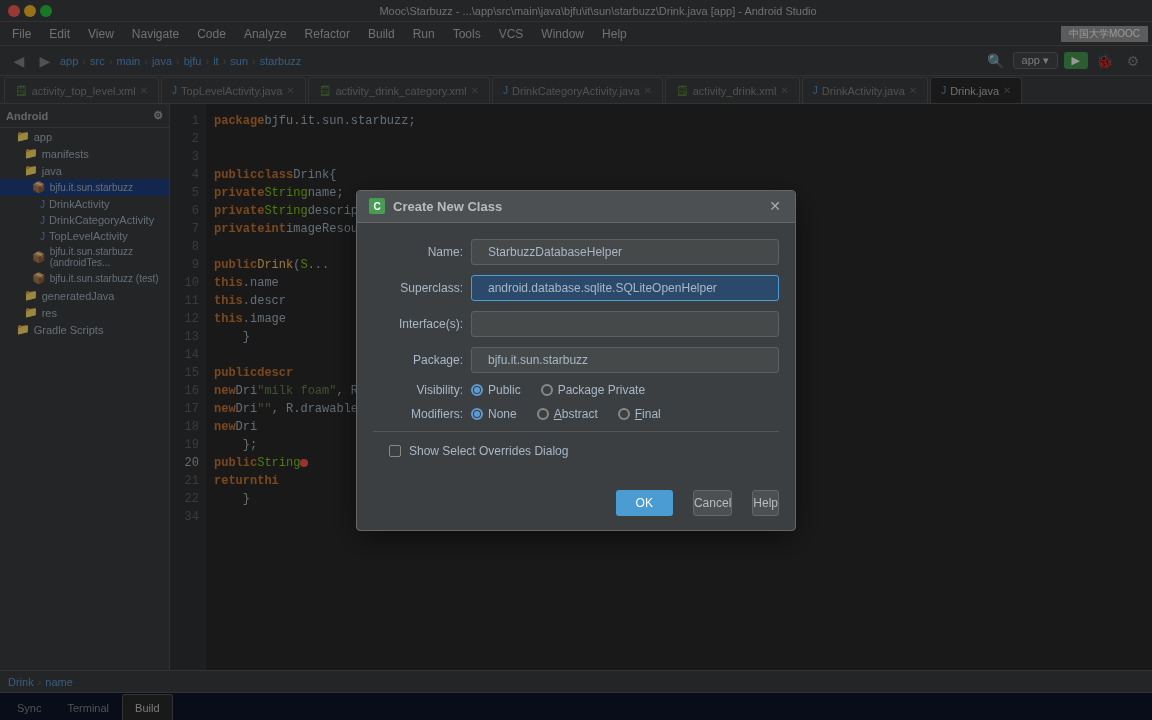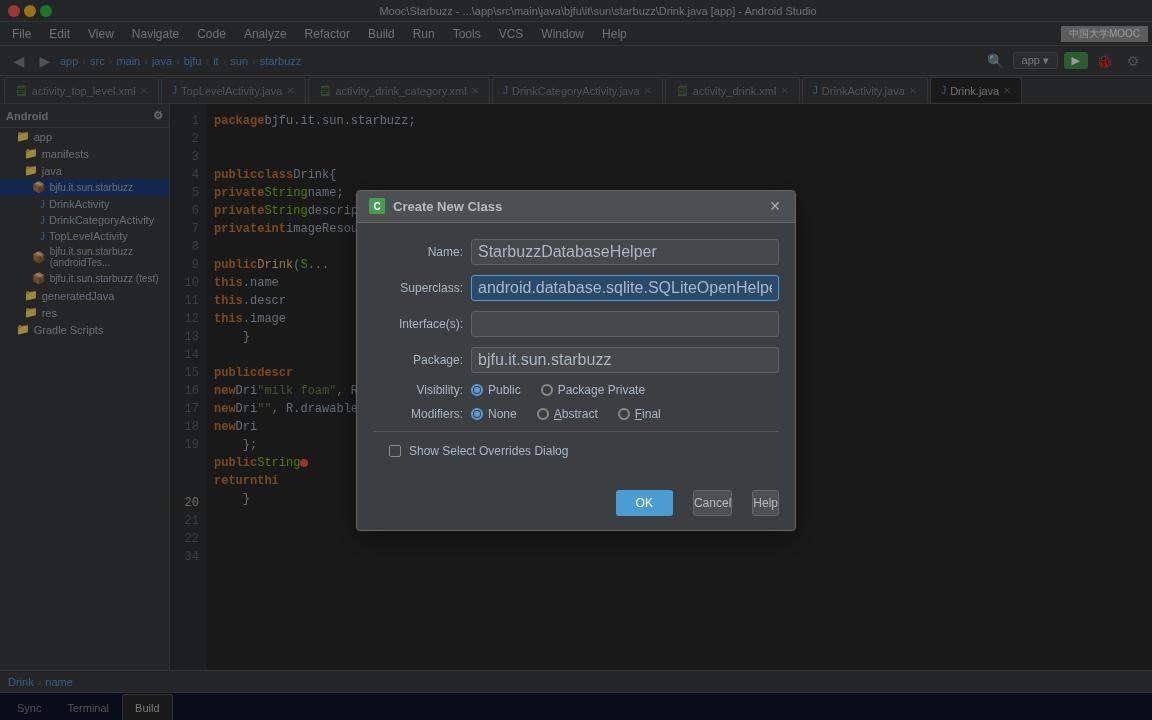--- a/index.html
+++ b/index.html
@@ -200,21 +200,21 @@
       border-right: 1px solid #3a3a3a;
       user-select: none;
     }
     .line-number {
       padding: 0 6px 0 0;
       height: 18px;
       display: flex;
       align-items: center;
       justify-content: flex-end;
     }
-    .line-number.active { background: #323232; color: #a8b5c0; margin-top: 40px; }
+    .line-number.active { background: #323232; color: #a8b5c0; }
     .code-lines {
       flex: 1;
       padding: 8px 8px;
       font-family: 'Courier New', monospace;
       font-size: 12px;
       line-height: 18px;
     }
     .code-line {
       height: 18px;
       display: flex;
@@ -326,22 +326,22 @@
       font-size: 12px;
       flex-shrink: 0;
     }
     .form-input {
       flex: 1;
       height: 26px;
       background: #45494a;
       border: 1px solid #5c6164;
       border-radius: 3px;
       color: #a9b7c6;
-      padding: 0 6px;
-      font-size: 16px;
+      padding: 0 16px;
+      font-size: 12px;
       font-family: inherit;
       outline: none;
     }
     .form-input.highlighted {
       border-color: #4b9cd3;
       background: #2b4a6b;
     }
     .form-select-wrapper {
       flex: 1;
       position: relative;

